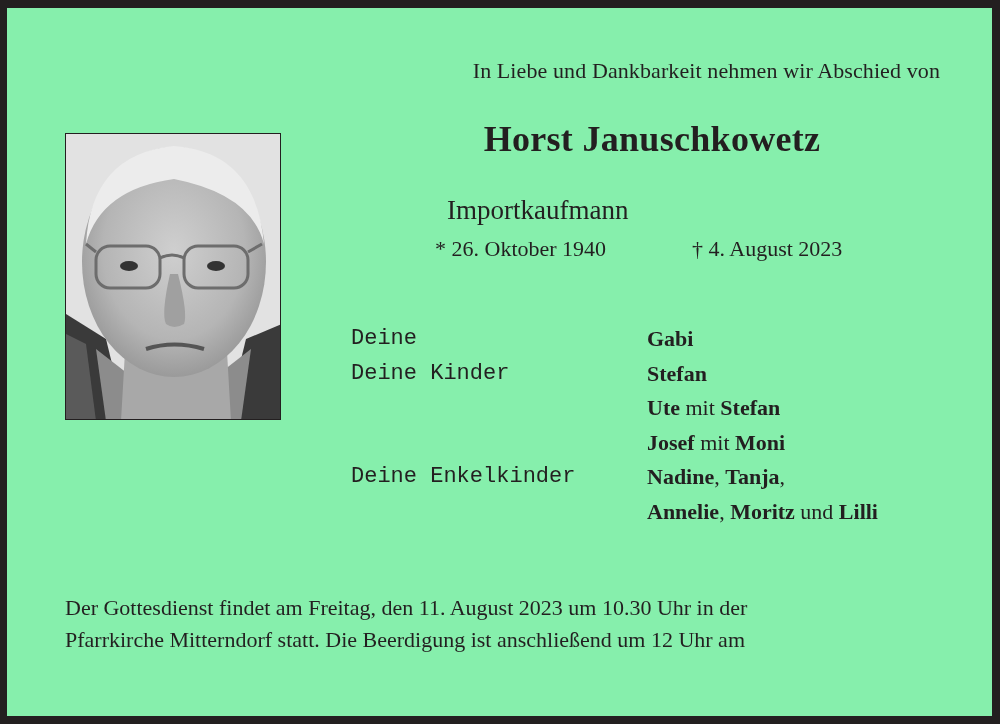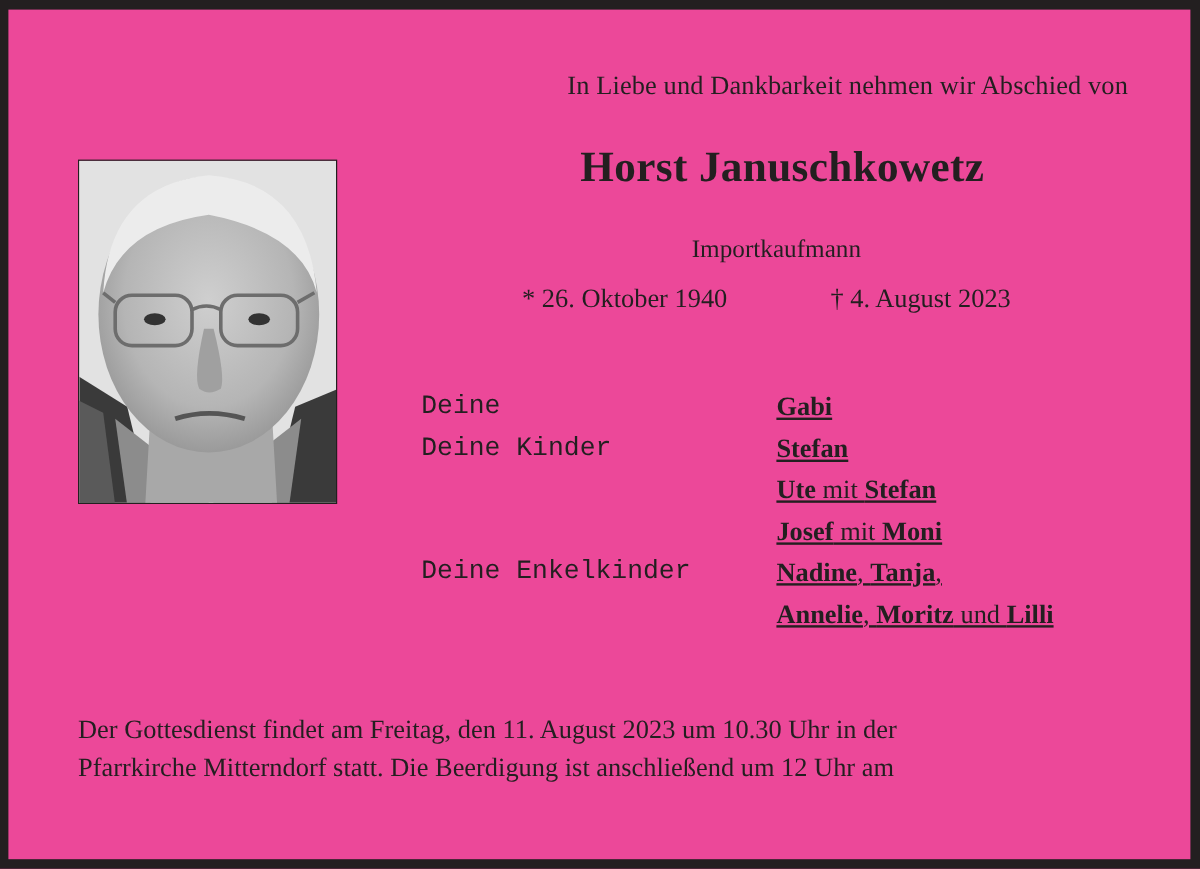--- a/index.html
+++ b/index.html
@@ -1,36 +1,36 @@
 <!DOCTYPE html>
 <html><head>
 <meta charset="utf-8">
 <style>
   html, body { margin: 0; padding: 0; }
   body { width: 1000px; height: 724px; background: #231f20; position: relative; overflow: hidden; }
   .card {
     position: absolute; left: 7px; top: 8px; width: 985px; height: 708px;
-    background: #ec4899; color: #231f20;
+    background: #86efac; color: #231f20;
     font-family: "Liberation Serif", "DejaVu Serif", serif;
   }
   .intro { position: absolute; left: 343px; top: 50px; width: 590px; font-size: 22px; text-align: right; letter-spacing: 0.1px; }
   .name { position: absolute; left: 355px; top: 110px; width: 580px; text-align: center; font-size: 36px; font-weight: bold; letter-spacing: 0.3px; }
-  .profession { position: absolute; left: 440px; top: 187px; width: 400px; text-align: center; font-size: 21px; }
+  .profession { position: absolute; left: 440px; top: 187px; width: 400px; text-align: left; font-size: 27px; }
   .dates { position: absolute; left: 410px; top: 228px; width: 470px; font-size: 22px; }
   .dates .born { position: absolute; left: 18px; top: 0; }
   .dates .died { position: absolute; left: 275px; top: 0; }
   .photo {
     position: absolute; left: 58px; top: 125px; width: 216px; height: 287px;
     border: 1.5px solid #231f20; box-sizing: border-box; overflow: hidden;
     background: linear-gradient(180deg, #e4e4e4 0%, #dcdcdc 100%);
   }
   .family { position: absolute; left: 344px; top: 318px; font-size: 22px; }
   .family .row { position: relative; height: 34.5px; }
   .family .rel { position: absolute; left: 0; top: 0; white-space: nowrap; font-family: Liberation Mono, monospace; }
-  .family .who { position: absolute; left: 296px; top: 0; white-space: nowrap; text-decoration: underline; }
+  .family .who { position: absolute; left: 296px; top: 0; white-space: nowrap; }
   .family b { font-weight: bold; }
   .service { position: absolute; left: 58px; top: 584px; width: 880px; font-size: 22px; line-height: 32px; }
 </style>
 </head>
 <body>
 
 <div class="card">
   <div class="intro">In Liebe und Dankbarkeit nehmen wir Abschied von</div>
 
   <div class="photo" title="Portrait photo of elderly man with glasses">

